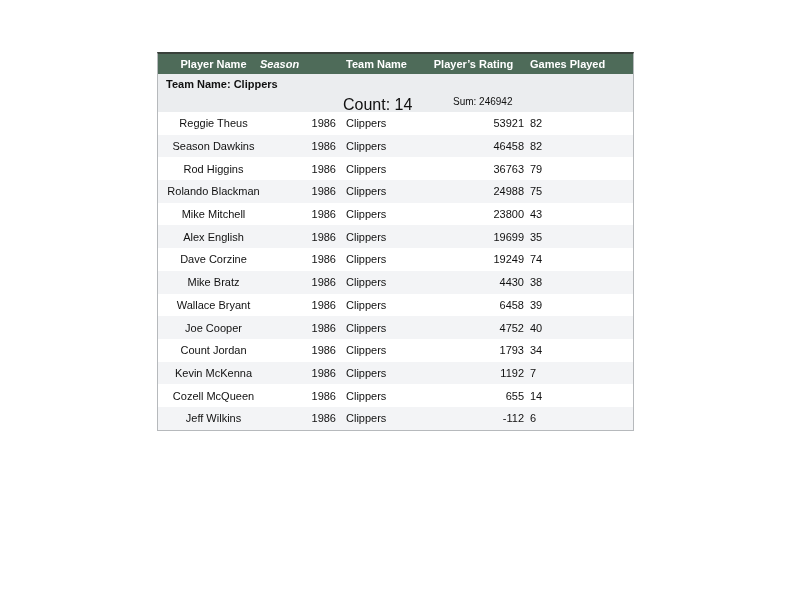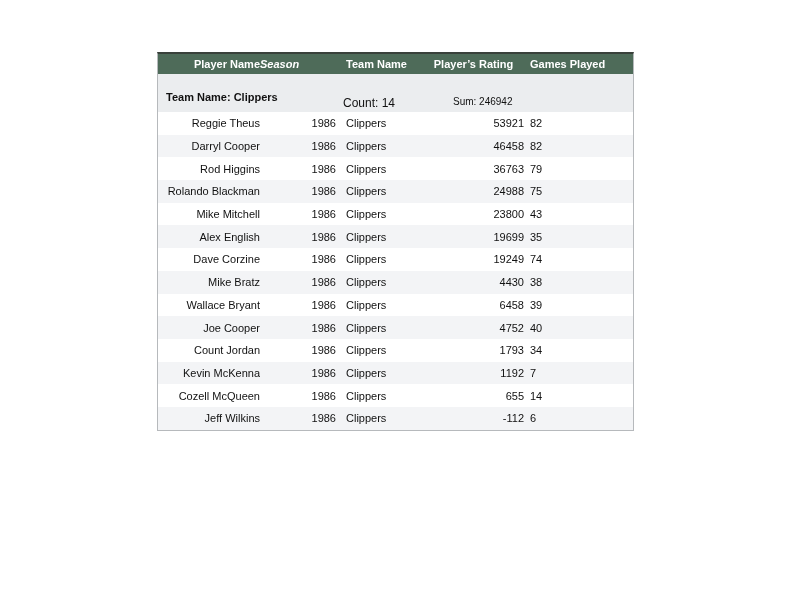--- a/index.html
+++ b/index.html
@@ -33,34 +33,34 @@
     height:20px;align-items:center;
     background:var(--header-bg);
     color:var(--header-text);
     font-size:11px;font-weight:bold;
   }
   .group-row{
     position:relative;height:38px;
     background:var(--group-bg);
   }
   .group-title{
-    position:absolute;left:8px;top:17px;
+    position:absolute;left:8px;top:4px;
     font-size:11px;font-weight:bold;color:var(--text);
   }
-  .group-count{position:absolute;left:185px;top:22px;font-size:12px;color:var(--text);}
+  .group-count{position:absolute;left:185px;top:22px;font-size:16px;color:var(--text);}
   .group-sum{position:absolute;left:295px;top:22px;font-size:10px;color:var(--text);}
   .row{
     display:grid;
     grid-template-columns:102px 80px 85px 105px 1fr;
     height:22.7px;align-items:center;
     font-size:11px;background:var(--row-bg);
   }
   .row:nth-child(even){background:var(--row-alt-bg);}
   .cell{overflow:hidden;white-space:nowrap;}
-  .c1{padding-left:9px;text-align:right;}
+  .c1{padding-left:9px;text-align:center;}
   .c2{text-align:right;padding-right:4px;}
   .c3{padding-left:6px;text-align:left;}
   .c4{text-align:right;padding-right:6px;}
   .c5{text-align:left;padding-right:4px;}
   
   .hc2{text-align:left;padding:0 22px 0 0;font-style:italic;}
   .hc4{text-align:center;padding:0 8px 0 0;}
   .hc5{text-align:left;padding:0 10px 0 0;}
 </style>
 </head>
@@ -85,21 +85,21 @@
 
     <div class="tbody">
         <div class="row">
     <div class="cell c1">Reggie Theus</div>
     <div class="cell c2">1986</div>
     <div class="cell c3">Clippers</div>
     <div class="cell c4">53921</div>
     <div class="cell c5">82</div>
   </div>
         <div class="row">
-    <div class="cell c1">Darryl Cooper</div>
+    <div class="cell c1">Season Dawkins</div>
     <div class="cell c2">1986</div>
     <div class="cell c3">Clippers</div>
     <div class="cell c4">46458</div>
     <div class="cell c5">82</div>
   </div>
         <div class="row">
     <div class="cell c1">Rod Higgins</div>
     <div class="cell c2">1986</div>
     <div class="cell c3">Clippers</div>
     <div class="cell c4">36763</div>

